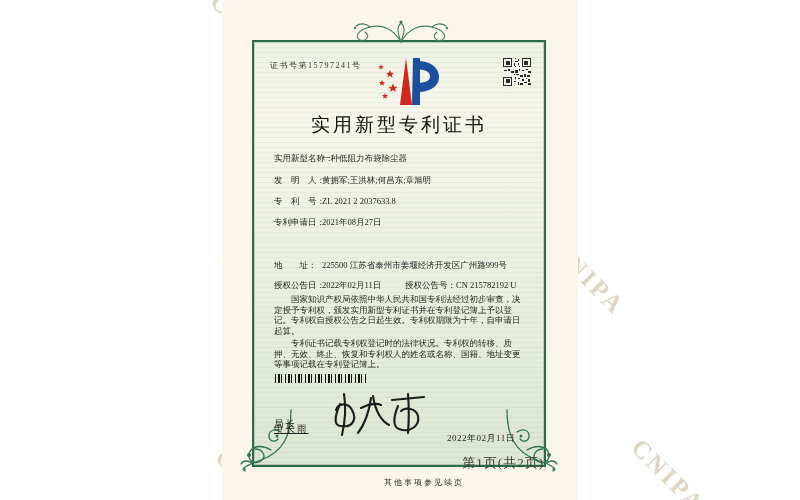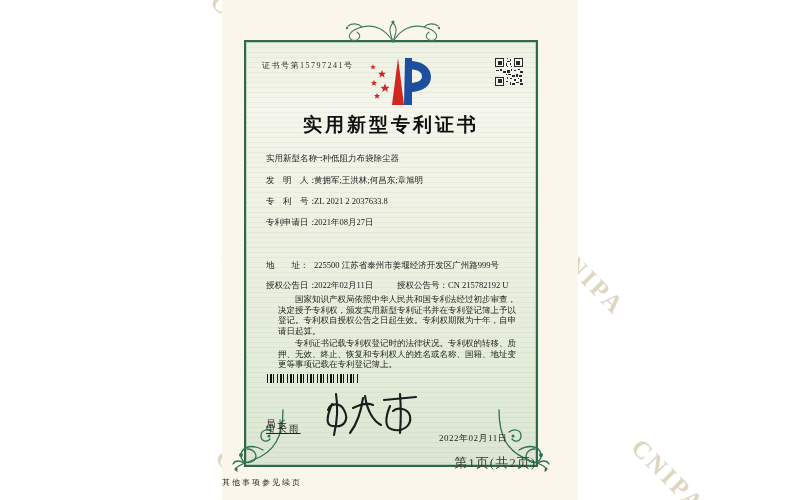--- a/index.html
+++ b/index.html
@@ -8,52 +8,52 @@
 
   
   .wm{position:absolute;font-family:"Liberation Serif",serif;font-weight:bold;
       font-size:25px;letter-spacing:3px;color:#d9cfb9;opacity:.85;
       transform:translate(-50%,-50%) rotate(45deg);white-space:nowrap;pointer-events:none;}
 
   
   .paper{position:absolute;left:222px;top:0;width:356px;height:500px;background:#fbf6ec;}
 
   
-  .frame{position:absolute;left:22px;top:40px;width:294px;height:427px;box-sizing:border-box;
+  .frame{position:absolute;left:30px;top:40px;width:294px;height:427px;box-sizing:border-box;
          border:2px solid #2c6b4a;
          background:
            repeating-linear-gradient(180deg, rgba(110,150,115,.08) 0 1px, rgba(0,0,0,0) 1px 5px),
            linear-gradient(180deg,#edf1e2 0%,#f6f6ec 16%,#eef1e2 45%,#e4ecda 75%,#dce6d2 100%);
          box-shadow:inset 0 0 0 1px rgba(44,107,74,.22);}
 
   .certno{position:absolute;left:16px;top:18px;font-size:8px;letter-spacing:1.5px;color:#33342f;}
   .qr{position:absolute;left:249px;top:16px;width:28px;height:28px;}
   .logo{position:absolute;left:121px;top:15px;width:66px;height:50px;}
   .title{position:absolute;left:0;top:70px;width:100%;text-align:center;
-         font-size:19px;font-weight:bold;letter-spacing:3px;color:#111;}
+         font-size:19px;font-weight:normal;letter-spacing:3px;color:#111;}
 
   .frow{position:absolute;left:20px;right:14px;font-size:8.5px;color:#222;white-space:nowrap;}
   .flabel{display:inline-block;width:48px;color:#222;}
   .fval{color:#222;}
   .pair2{position:absolute;left:131px;top:0;}
 
   .paras{position:absolute;left:20px;right:17px;top:252px;font-size:8.5px;line-height:10.5px;color:#26261f;}
-  .paras p{margin:0 0 2px 12px;text-indent:2em;}
+  .paras p{margin:0 0 2px 0;text-indent:2em;}
 
   .barcode{position:absolute;left:21px;top:332px;width:92px;height:9px;
     background:
       repeating-linear-gradient(90deg,#15150f 0 1px,rgba(0,0,0,0) 1px 3px,#15150f 3px 5px,rgba(0,0,0,0) 5px 6px,#15150f 6px 7px,rgba(0,0,0,0) 7px 10px);}
 
   .sig-title{position:absolute;left:20px;top:363px;font-size:9.5px;color:#222;letter-spacing:2px;margin-top:13px;}
   .sig-name{position:absolute;left:20px;top:381px;font-size:9.5px;color:#222;letter-spacing:2px;text-decoration:underline;}
   .signature{position:absolute;left:72px;top:350px;width:104px;height:48px;}
   .sig-date{position:absolute;left:193px;top:390px;font-size:9px;color:#222;letter-spacing:.5px;}
   .pagenum{position:absolute;left:0;width:100%;top:412px;text-align:right;font-size:13px;color:#3a3a34;letter-spacing:1px;}
 
-  .cont-note{position:absolute;left:0;width:100%;top:477px;font-size:8px;color:#2e2e28;letter-spacing:2px;}
+  .cont-note{position:absolute;left:0;width:100%;top:477px;text-align:center;font-size:8px;color:#2e2e28;letter-spacing:2px;padding-left:24px;}
 
   .orn-top{position:absolute;left:92px;top:-27px;width:110px;height:29px;}
   .orn-bl{position:absolute;left:-17px;top:366px;width:58px;height:64px;}
   .orn-br{position:absolute;right:-17px;top:366px;width:58px;height:64px;transform:scaleX(-1);}
 </style>
 </head>
 <body>
 
 <div id="stage">
 

